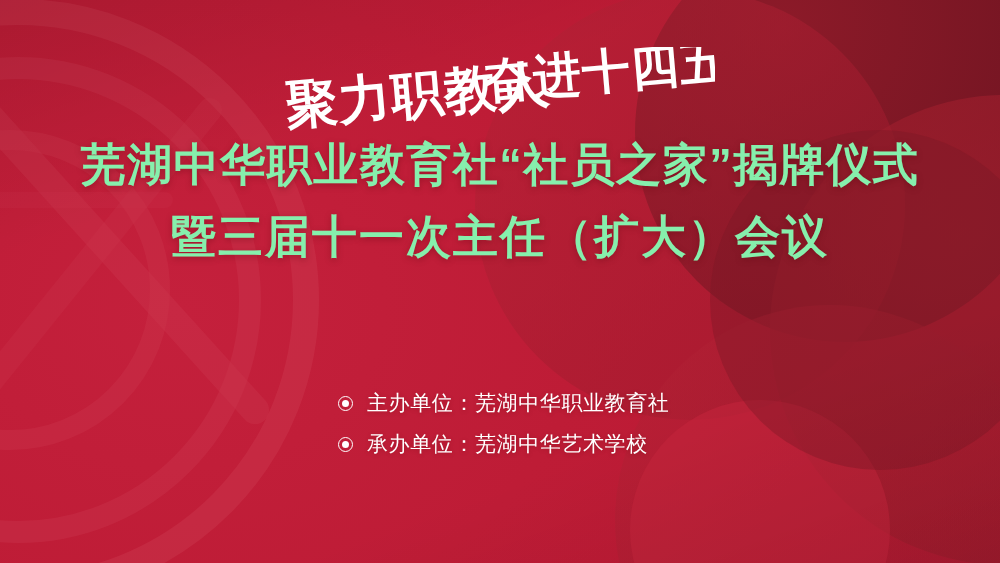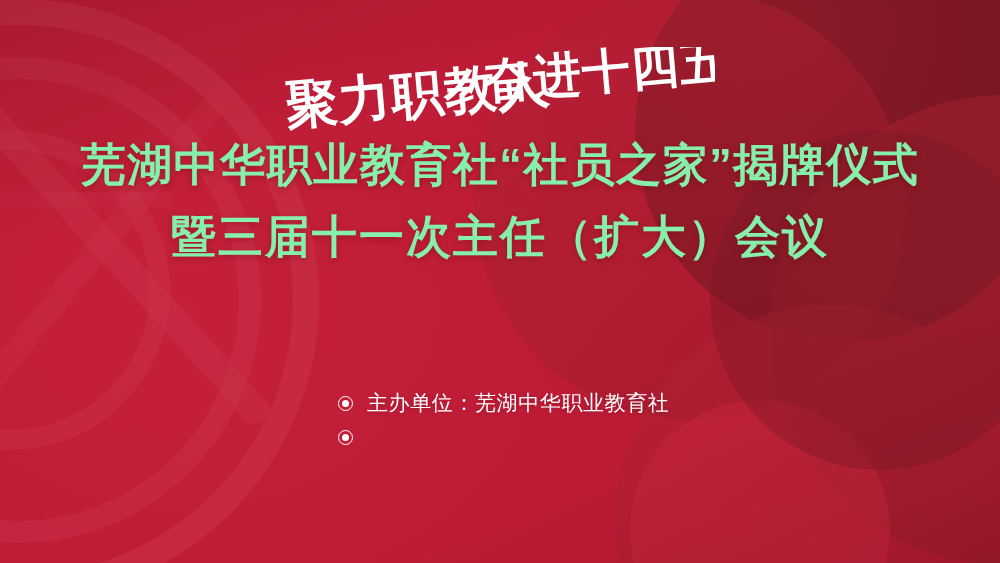--- a/index.html
+++ b/index.html
@@ -214,19 +214,20 @@
 
     <div class="org-list">
 
       <div class="org-row">
         <span class="org-bullet"></span>
         <span class="org-label">主办单位：芜湖中华职业教育社</span>
       </div>
 
       <div class="org-row">
         <span class="org-bullet"></span>
+        <span class="org-label">承办单位：芜湖中华艺术学校</span>
       </div>
 
 
     </div>
 
   </div>
 </div>
 
 </body></html>

